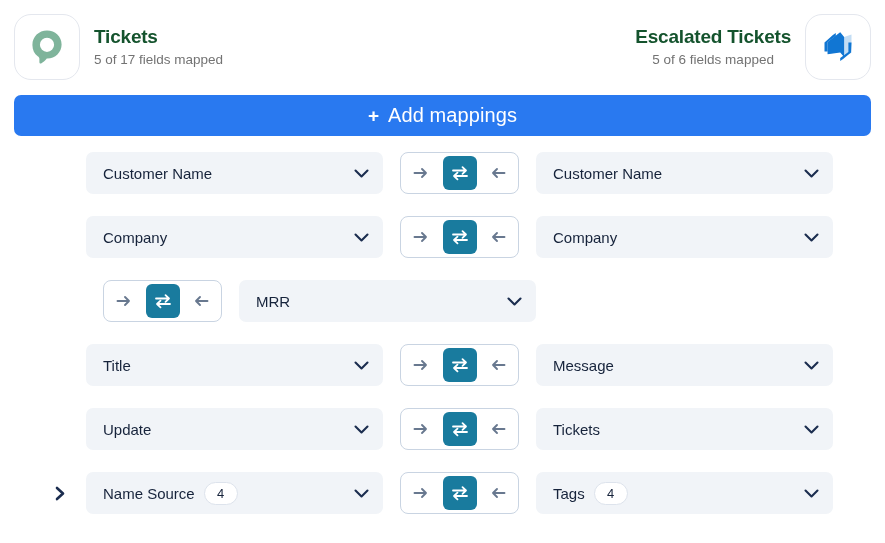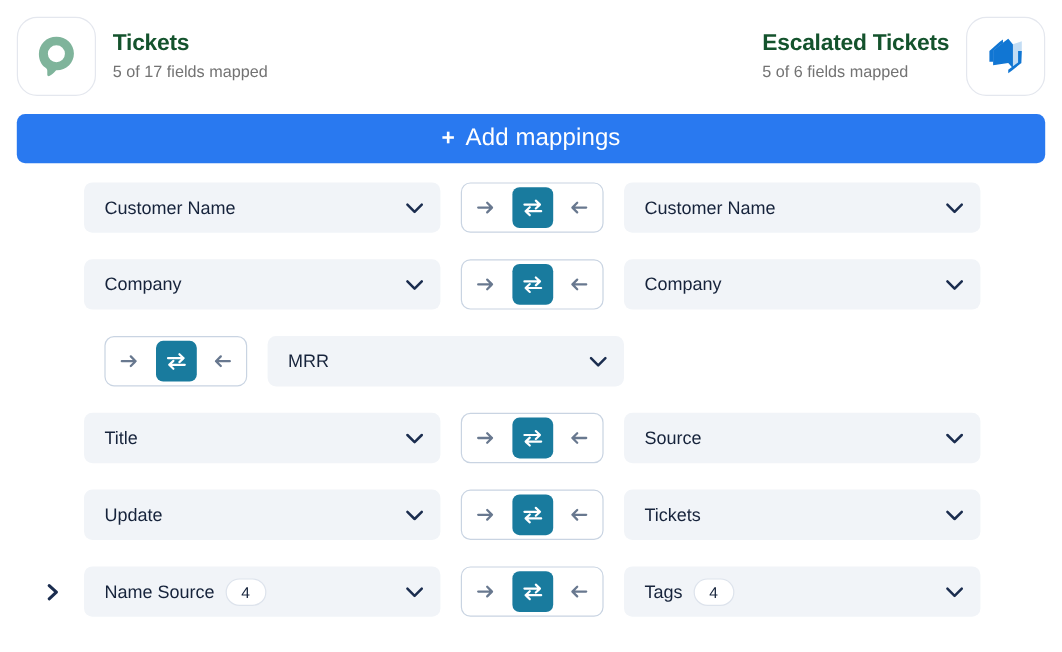--- a/index.html
+++ b/index.html
@@ -49,21 +49,21 @@
     border-radius: 17px;
     background: #ffffff;
     border: 1px solid #e4e7ee;
     display: flex;
     align-items: center;
     justify-content: center;
     flex: 0 0 auto;
   }
 
   .endpoint-text { display: flex; flex-direction: column; gap: 3px; }
-  .endpoint.right .endpoint-text { align-items: flex-start; }
+  .endpoint.right .endpoint-text { align-items: center; }
 
   .endpoint-title {
     font-size: 19px;
     font-weight: bold;
     color: #14532d;
     letter-spacing: -0.2px;
     line-height: 22px;
   }
   .endpoint-sub {
     font-size: 13.5px;
@@ -101,20 +101,21 @@
     letter-spacing: 0.1px;
     text-align: center;
   }
 
   
   .rows {
     position: absolute;
     top: 152px;
     left: 0;
     width: 885px;
+    padding-left: 16px;
   }
 
   .row {
     position: relative;
     display: flex;
     align-items: center;
     height: 42px;
     margin-bottom: 22px;
     padding-left: 70px;
   }
@@ -372,21 +373,21 @@
               <path d="M16 11h-13M6.5 7.7L3 11l3.5 3.3" stroke="#ffffff" stroke-width="1.8" fill="none" stroke-linecap="round" stroke-linejoin="round"></path>
             </svg>
         </button>
         <button class="dir-btn">
           <svg width="16" height="14" viewBox="0 0 16 14" aria-hidden="true">
               <path d="M14.5 7H3M7 3L3 7l4 4" stroke="#68788f" stroke-width="1.9" fill="none" stroke-linecap="round" stroke-linejoin="round"></path>
             </svg>
         </button>
       </div>
       <div class="field">
-        <span class="field-label">Source</span>
+        <span class="field-label">Message</span>
         <span class="chev">
           <svg width="15" height="9" viewBox="0 0 15 9" aria-hidden="true">
               <path d="M1.5 1.5l6 6 6-6" stroke="#1b2d4f" stroke-width="2.1" fill="none" stroke-linecap="round" stroke-linejoin="round"></path>
             </svg>
         </span>
       </div>
     </div>
 
     <div class="row">
 

